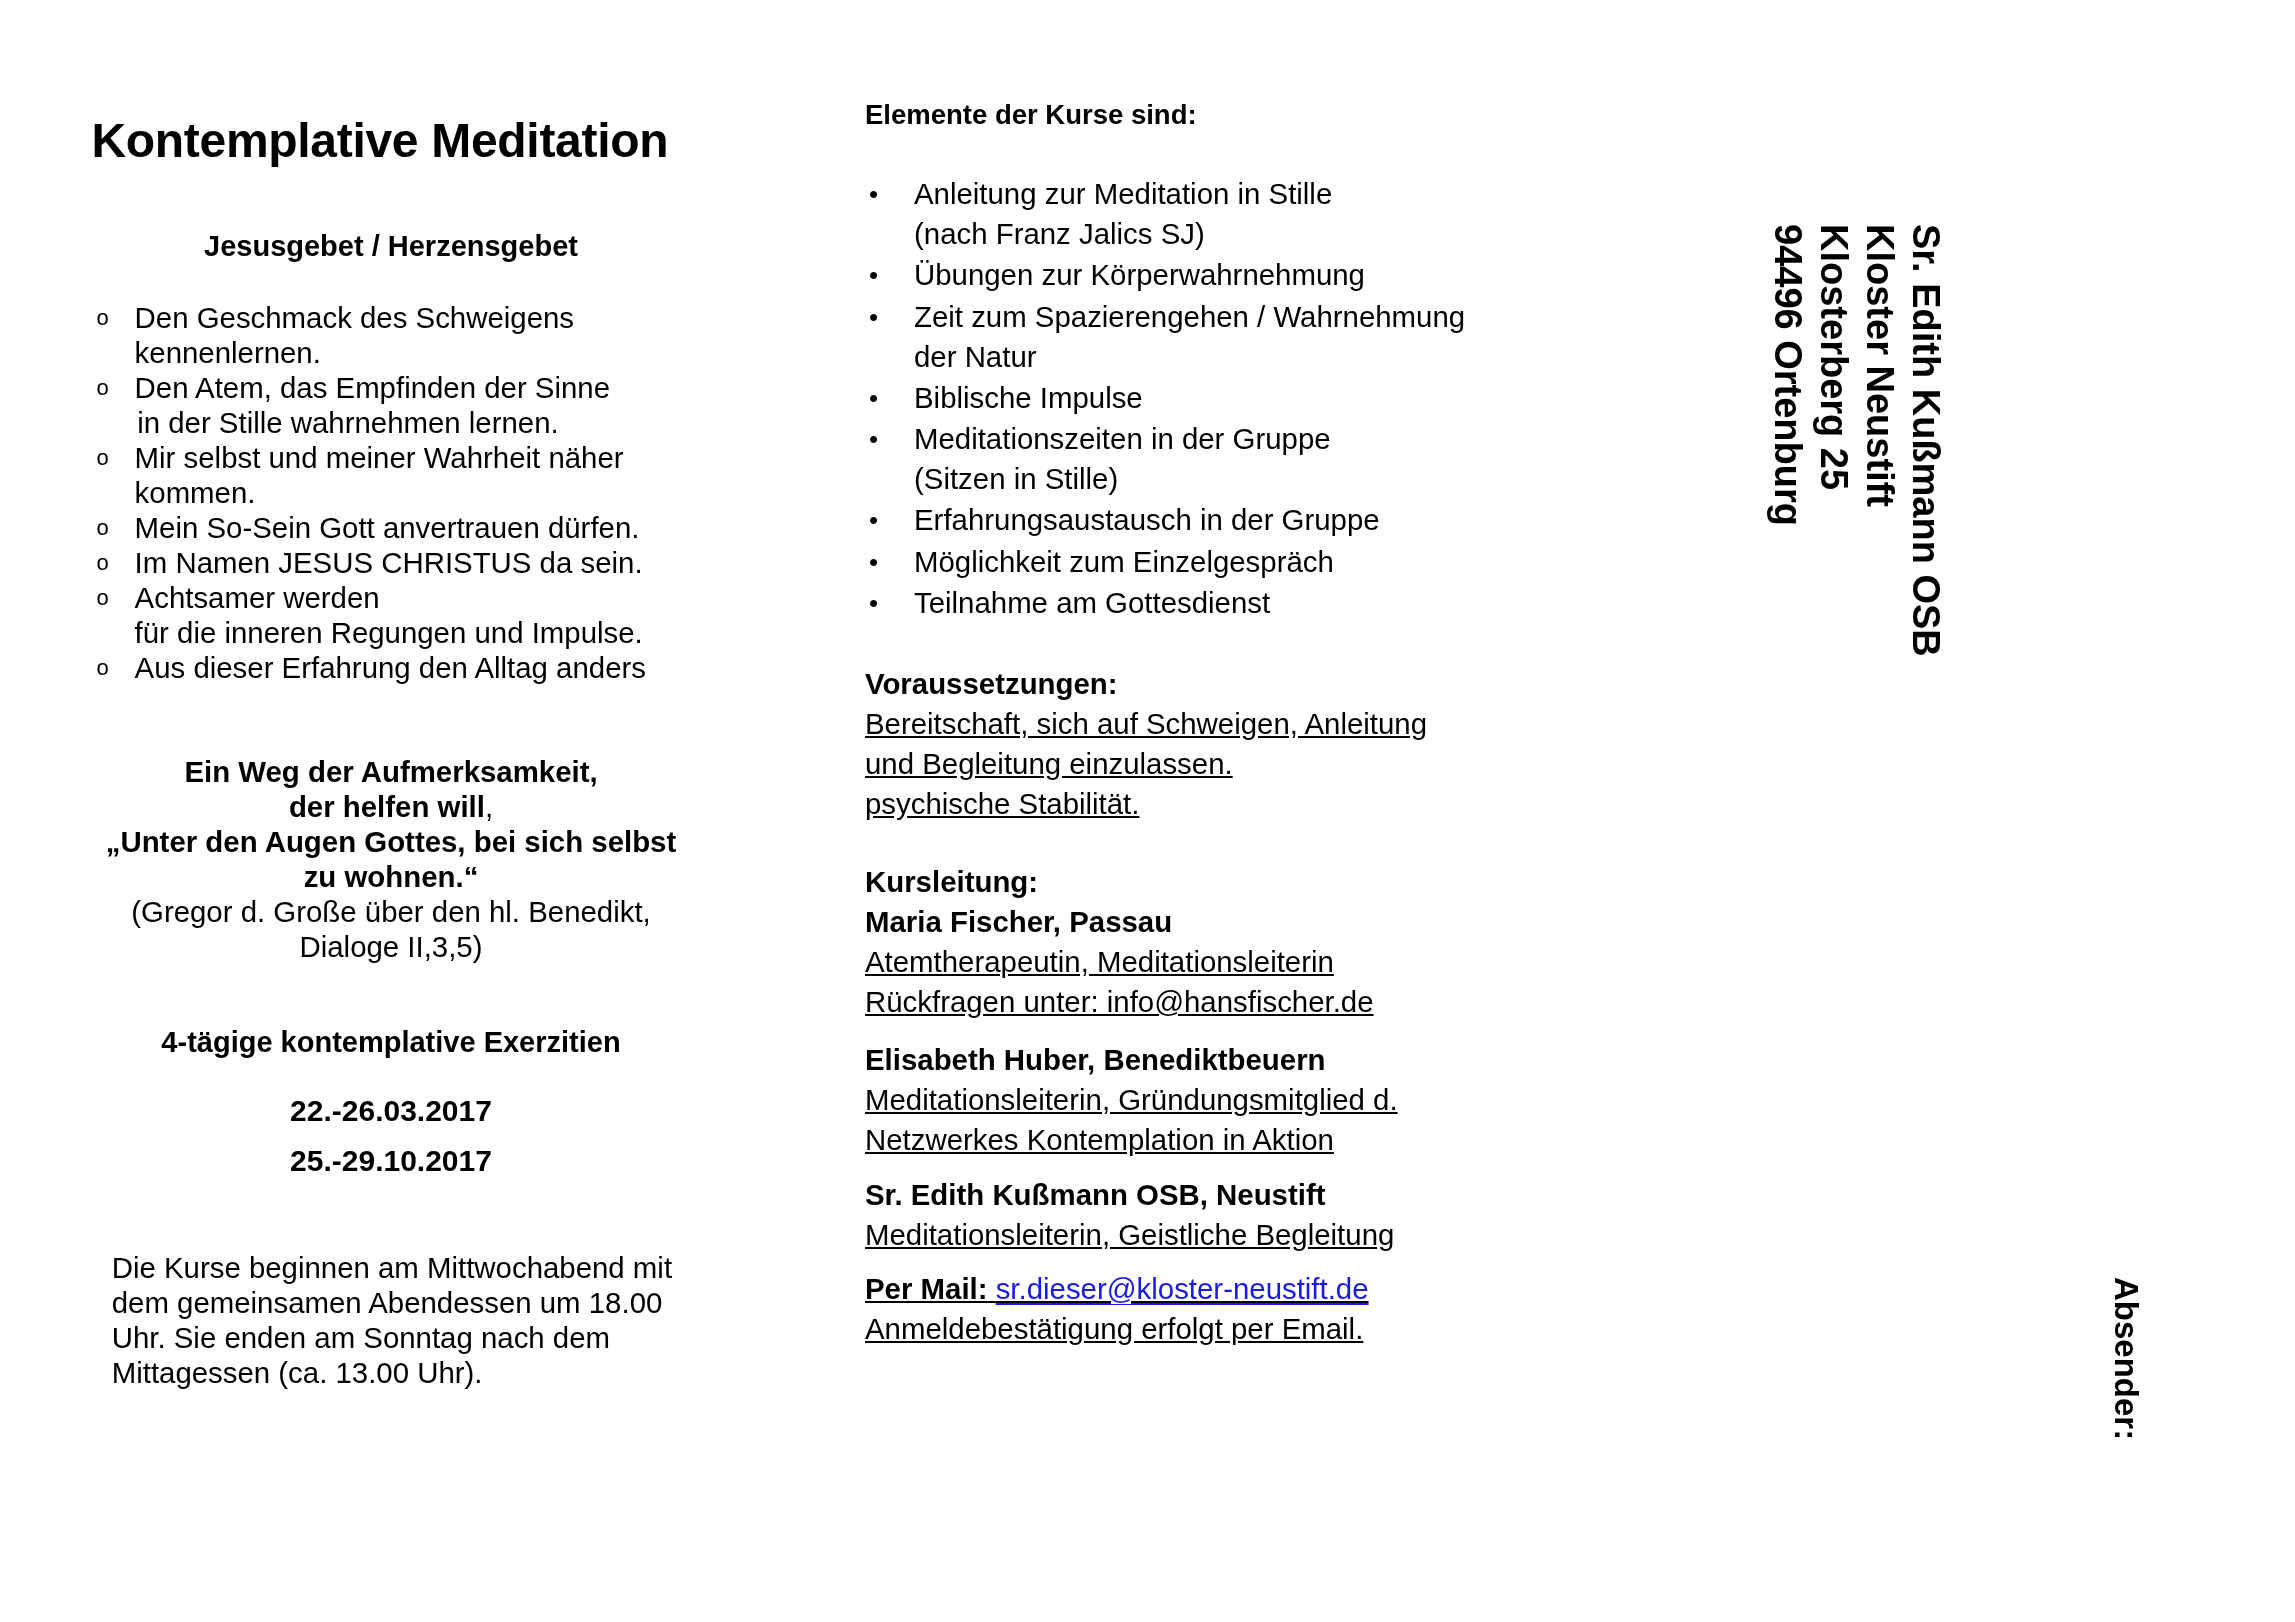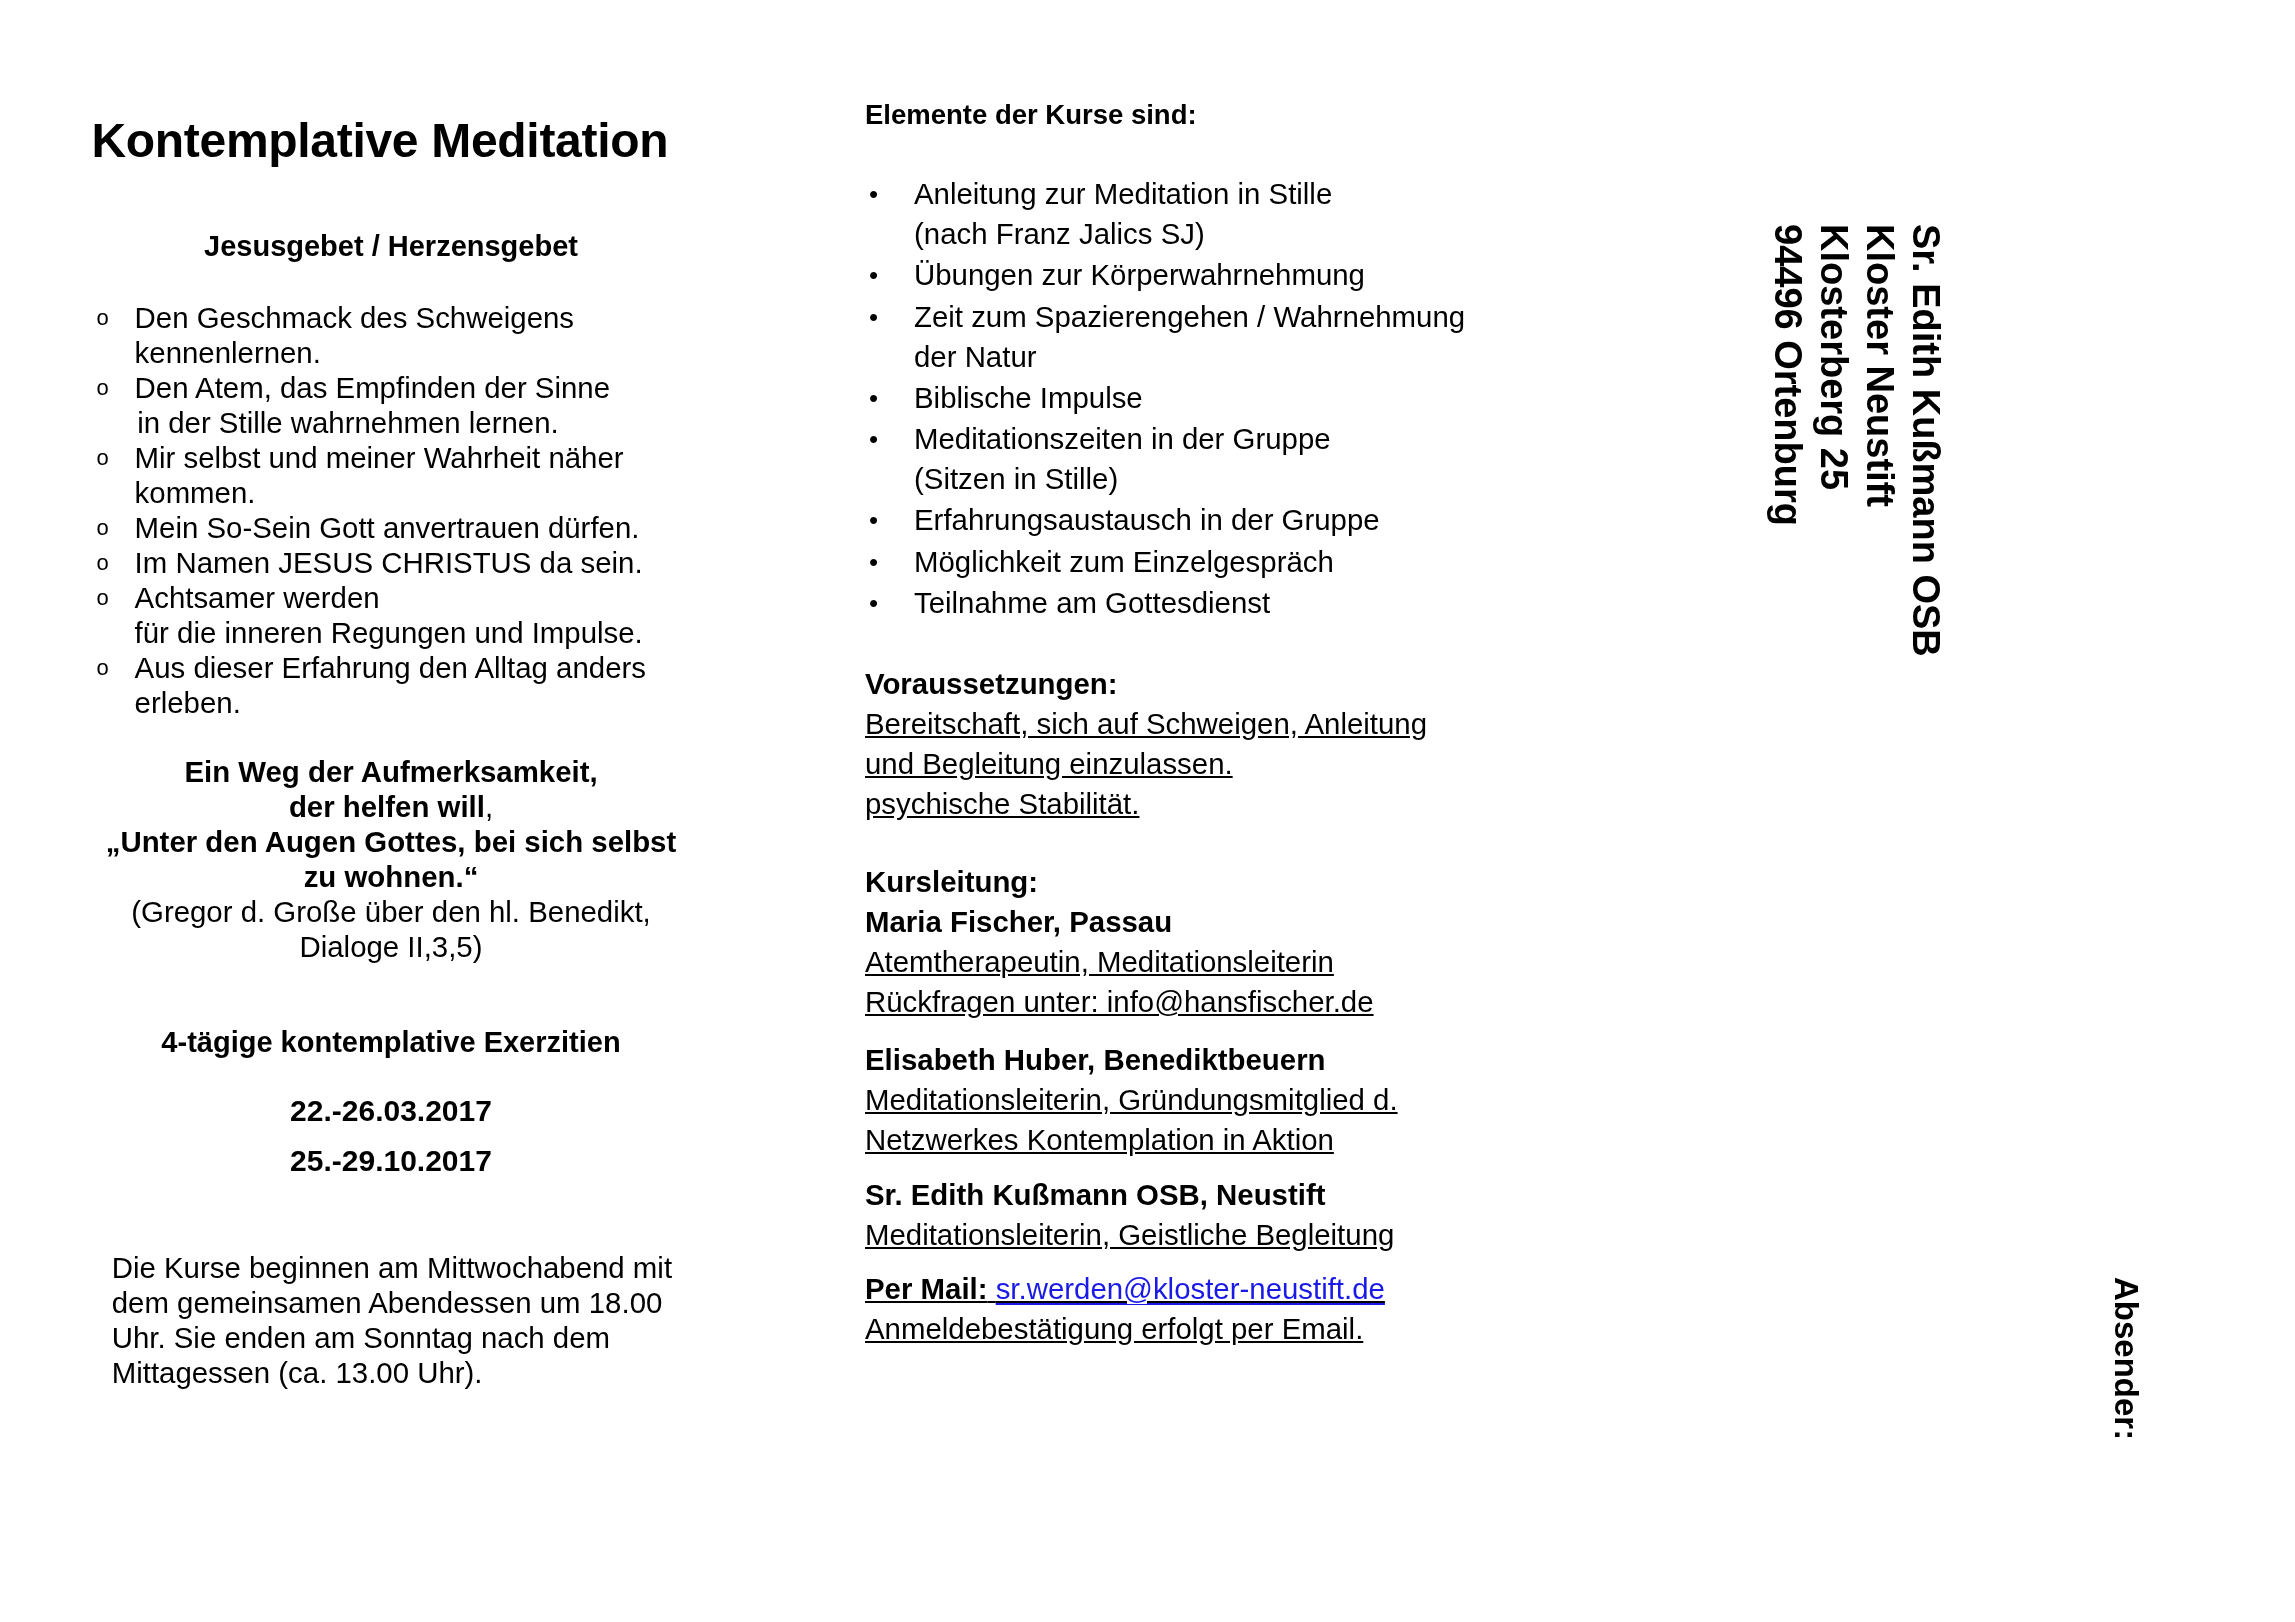--- a/index.html
+++ b/index.html
@@ -85,21 +85,20 @@
         <span>Im Namen JESUS CHRISTUS da sein.</span>
       </li>
       <li>
         <span class="bullet">o</span>
         <span>Achtsamer werden</span>
         <span class="line2">für die inneren Regungen und Impulse.</span>
       </li>
       <li>
         <span class="bullet">o</span>
         <span>Aus dieser Erfahrung den Alltag anders</span>
-        <span class="line2">erleben.</span>
       </li>
     </ul>
 
     <div class="quote sans">
       <span class="b">Ein Weg der Aufmerksamkeit,</span>
       <span class="b"><span>der helfen will</span><span style="font-weight:normal">,</span></span>
       <span class="b">„Unter den Augen Gottes, bei sich selbst</span>
       <span class="b">zu wohnen.“</span>
       <span class="n">(Gregor d. Große über den hl. Benedikt,</span>
       <span class="n">Dialoge II,3,5)</span>
@@ -177,21 +176,21 @@
       <span class="t">Meditationsleiterin, Gründungsmitglied d.</span>
       <span class="t">Netzwerkes Kontemplation in Aktion</span>
     </div>
 
     <div class="section sec-edith sans">
       <span class="h">Sr. Edith Kußmann OSB, Neustift</span>
       <span class="t">Meditationsleiterin, Geistliche Begleitung</span>
     </div>
 
     <div class="section sec-anm sans">
-      <span class="t"><span class="lab">Per Mail:</span> <a class="mail-link">sr.werden@kloster-neustift.de</a></span>
+      <span class="t"><span class="lab">Per Mail:</span> <a class="mail-link">sr.dieser@kloster-neustift.de</a></span>
       <span class="t">Anmeldebestätigung erfolgt per Email.</span>
     </div>
   </div>
 
   <div class="address sans">
     <div class="rot">
       <span>Sr. Edith Kußmann OSB</span>
       <span>Kloster Neustift</span>
       <span>Klosterberg 25</span>
       <span>94496 Ortenburg</span>

